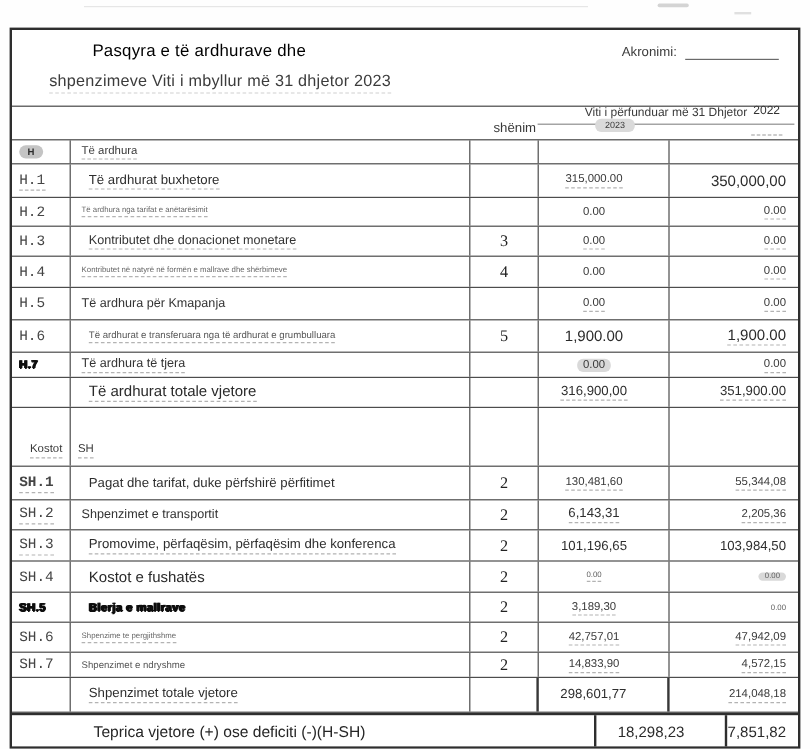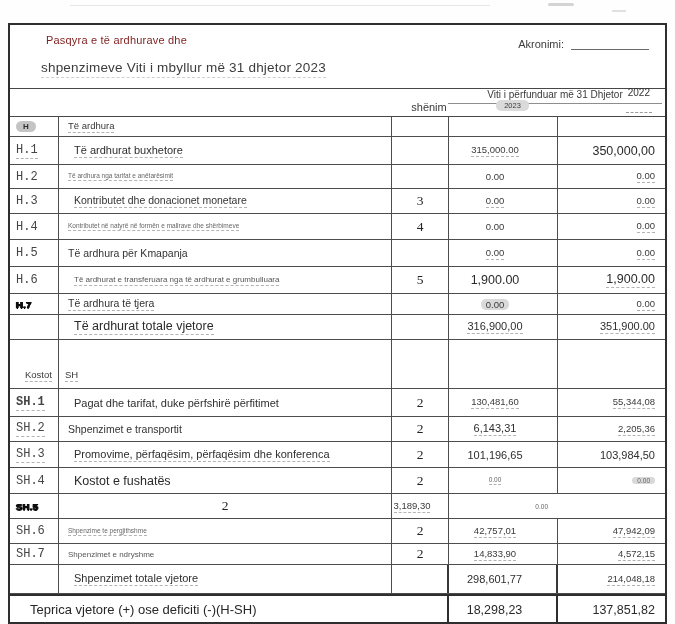--- a/index.html
+++ b/index.html
@@ -9,21 +9,21 @@
   
   .scan-mark-1 { position:absolute; top:5px; left:70px; width:420px; height:1px; background:#e6e6e6; }
   .scan-mark-2 { position:absolute; top:3px; left:548px; width:26px; height:3px; background:#d4d4d4; border-radius:2px; }
   .scan-mark-3 { position:absolute; top:10px; left:612px; width:14px; height:2px; background:#e0e0e0; }
 
   .sheet { position:absolute; left:8px; top:23px; width:659px; height:601px;
            border:2px solid #2e2e2e; background:#fff; display:flex; flex-direction:column; overflow:hidden; }
 
   
   .title-block { position:relative; height:64px; border-bottom:1px solid #474747; flex:none; }
-  .title-l1 { position:absolute; left:36px; top:9px;  font-size:11px; color:#7f1d1d; letter-spacing:.2px; }
+  .title-l1 { position:absolute; left:67px; top:9px;  font-size:14px; color:#000000; letter-spacing:.2px; }
   .title-l2 { position:absolute; left:31px; top:35px; font-size:13.5px; color:#3c3c3c; letter-spacing:.2px;
               border-bottom:1px dashed #cfcfcf; padding-bottom:2px;}
   .akronimi { position:absolute; right:16px; top:13px; display:flex; align-items:flex-end; gap:7px;
               font-size:11px; color:#3c3c3c; }
   .akronimi .blank-line { width:78px; height:12px; border-bottom:1px solid #6a6a6a; }
 
   
   .col-hdr { position:relative; height:28px; border-bottom:1px solid #474747; flex:none; }
   .period-label { position:absolute; left:438px; right:3px; top:0; height:15px;
                   border-bottom:1px solid #8e8e8e; text-align:center; font-size:10px; color:#3a3a3a; }
@@ -31,21 +31,21 @@
                   font-size:11px; color:#383838; }
   .y23-label { position:absolute; left:448px; width:109px; bottom:4px; text-align:center; }
   .y23-label span { font-size:7.5px; color:#3a3a3a; background:#dadada; border-radius:5px; padding:1px 8px; }
   .y22-label { position:absolute; right:13px; bottom:3px; font-size:10px; color:#333;
                border-bottom:1px dashed #9a9a9a; padding:0 2px 14px 2px; }
 
   
   .rows { flex:1; display:flex; flex-direction:column; }
   .row { display:grid; grid-template-columns:49px 333px 57px 109px 1fr;
          border-bottom:1px solid #4d4d4d; flex:none; }
-  .row:last-child { border-bottom:none; }
+  .row:last-child { border-bottom:none;padding-left:48px; }
   .cell { display:flex; align-items:center; border-right:1px solid #4d4d4d; overflow:hidden; }
   .cell:last-child { border-right:none; }
   .cell.code { padding-left:6px; }
   .cell.desc { padding-left:9px; }
   .cell.note { justify-content:center; }
   .cell.v23 { justify-content:center; padding-right:16px; }
   .cell.v22 { justify-content:flex-end; padding-right:10px; }
   .note-txt { font-family:"Liberation Serif", serif; font-size:13.5px; color:#222; }
 
   
@@ -354,20 +354,23 @@
           </div>
     <div class="cell v22">
             <span class="val t-xs hl">0.00</span>
           </div>
   </div>
 
   <div class="row" style="height: 25px;">
     <div class="cell code">
             <span class="code-txt smudge">SH.5</span>
           </div>
+    <div class="cell desc">
+            <span class="lbl smudge ind1">Blerja e mallrave</span>
+          </div>
     <div class="cell note">
             <span class="note-txt">2</span>
           </div>
     <div class="cell v23">
             <span class="val t-sm dot">3,189,30</span>
           </div>
     <div class="cell v22">
             <span class="val t-xs">0.00</span>
           </div>
   </div>

